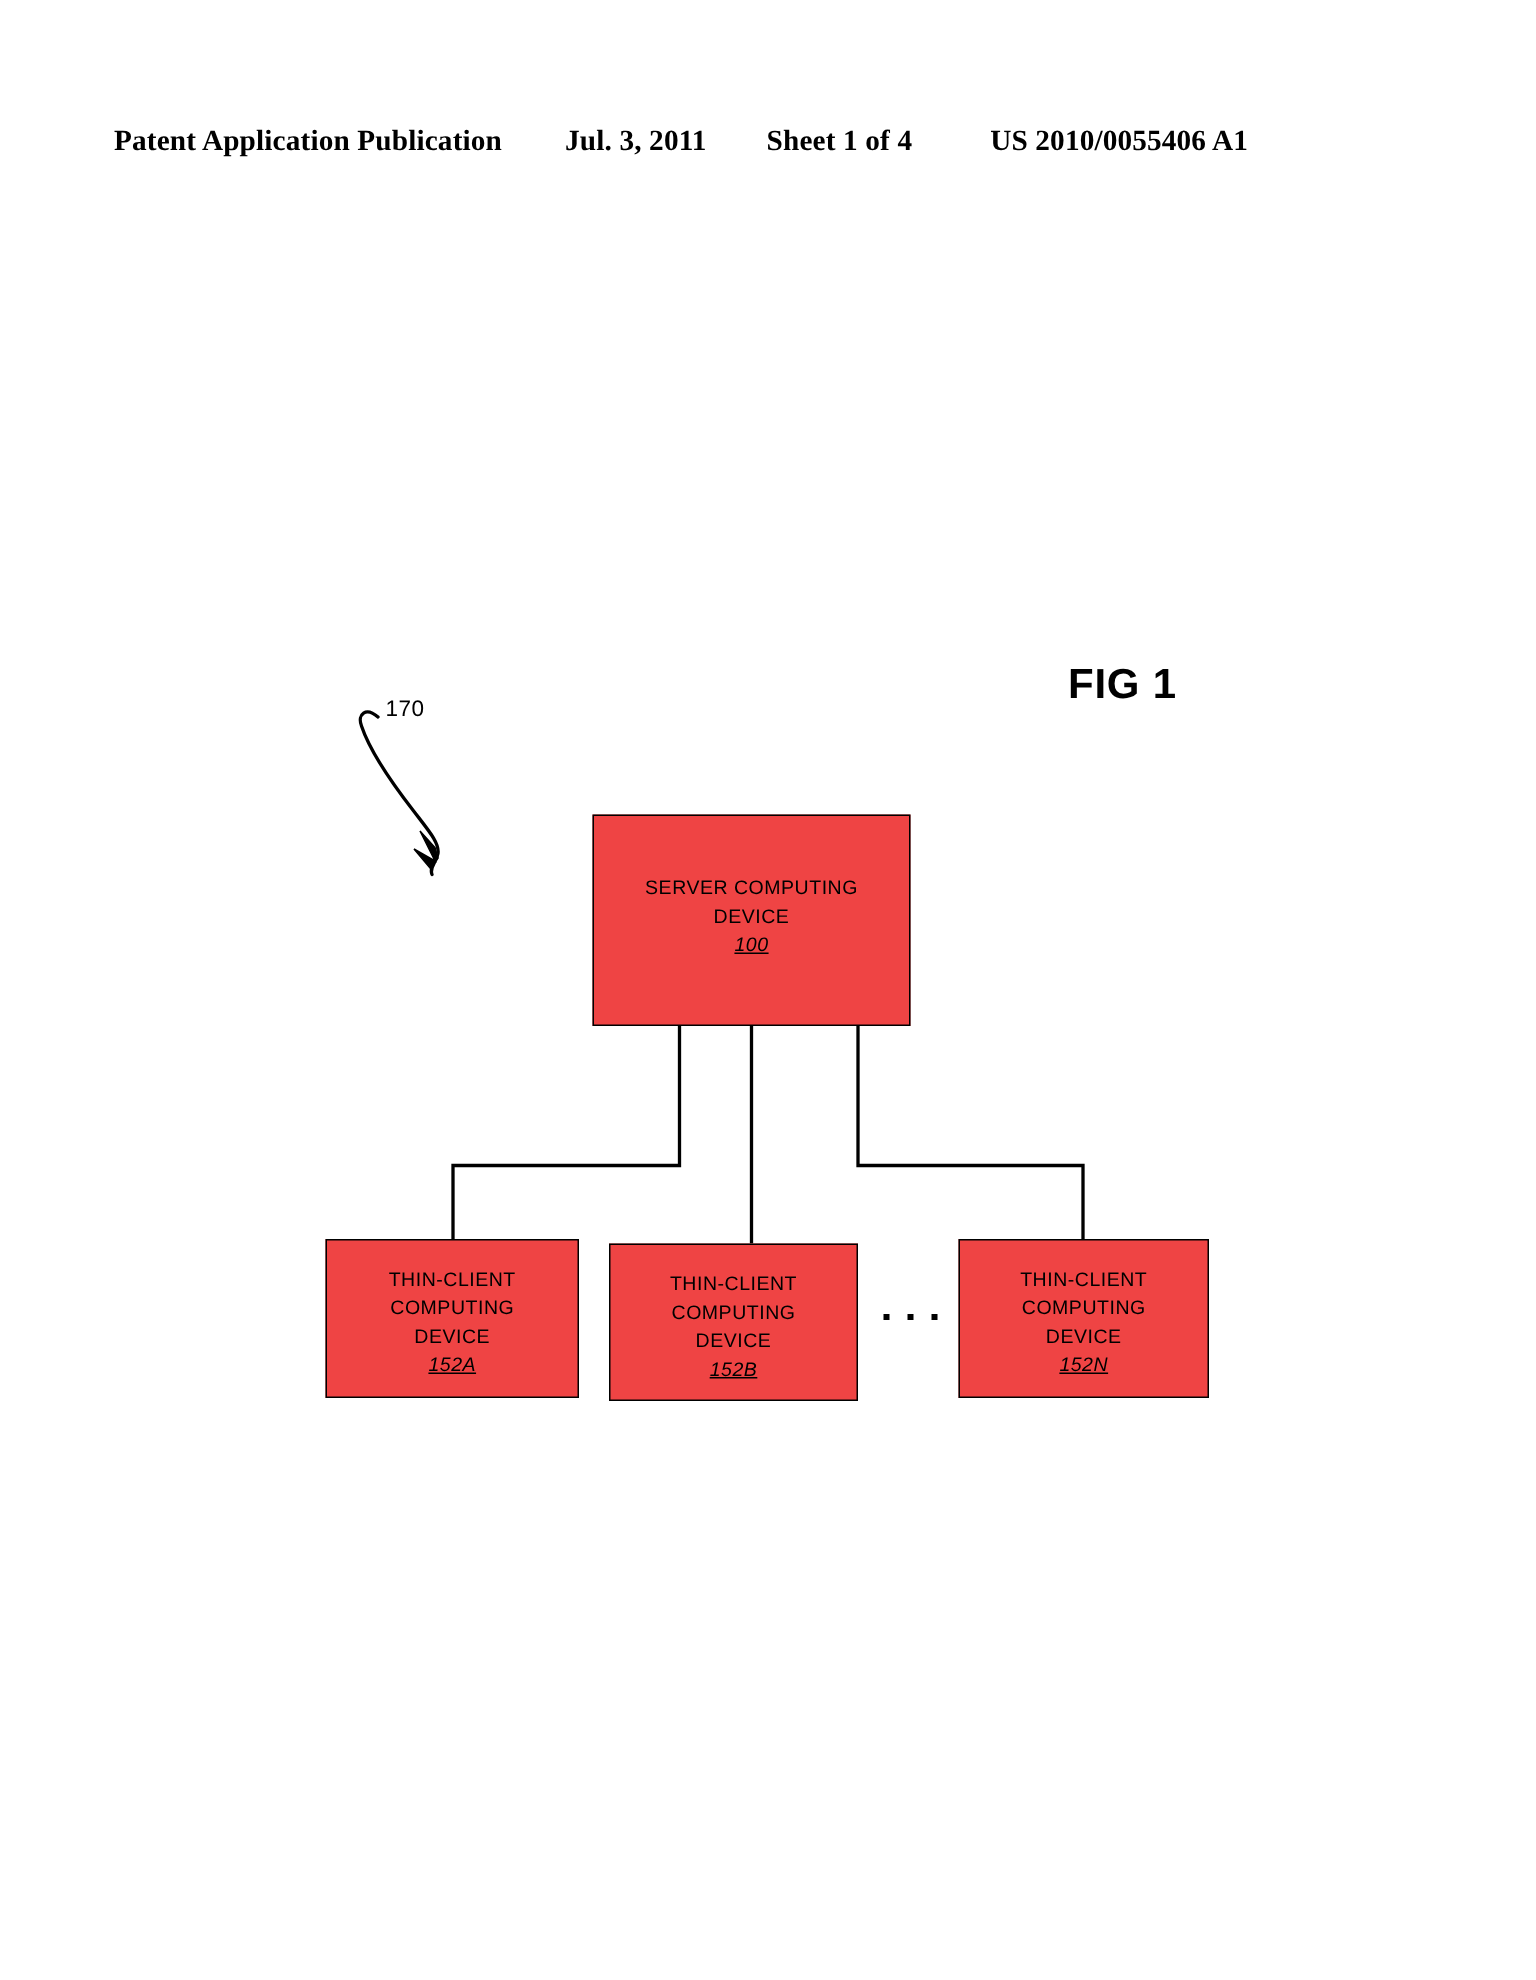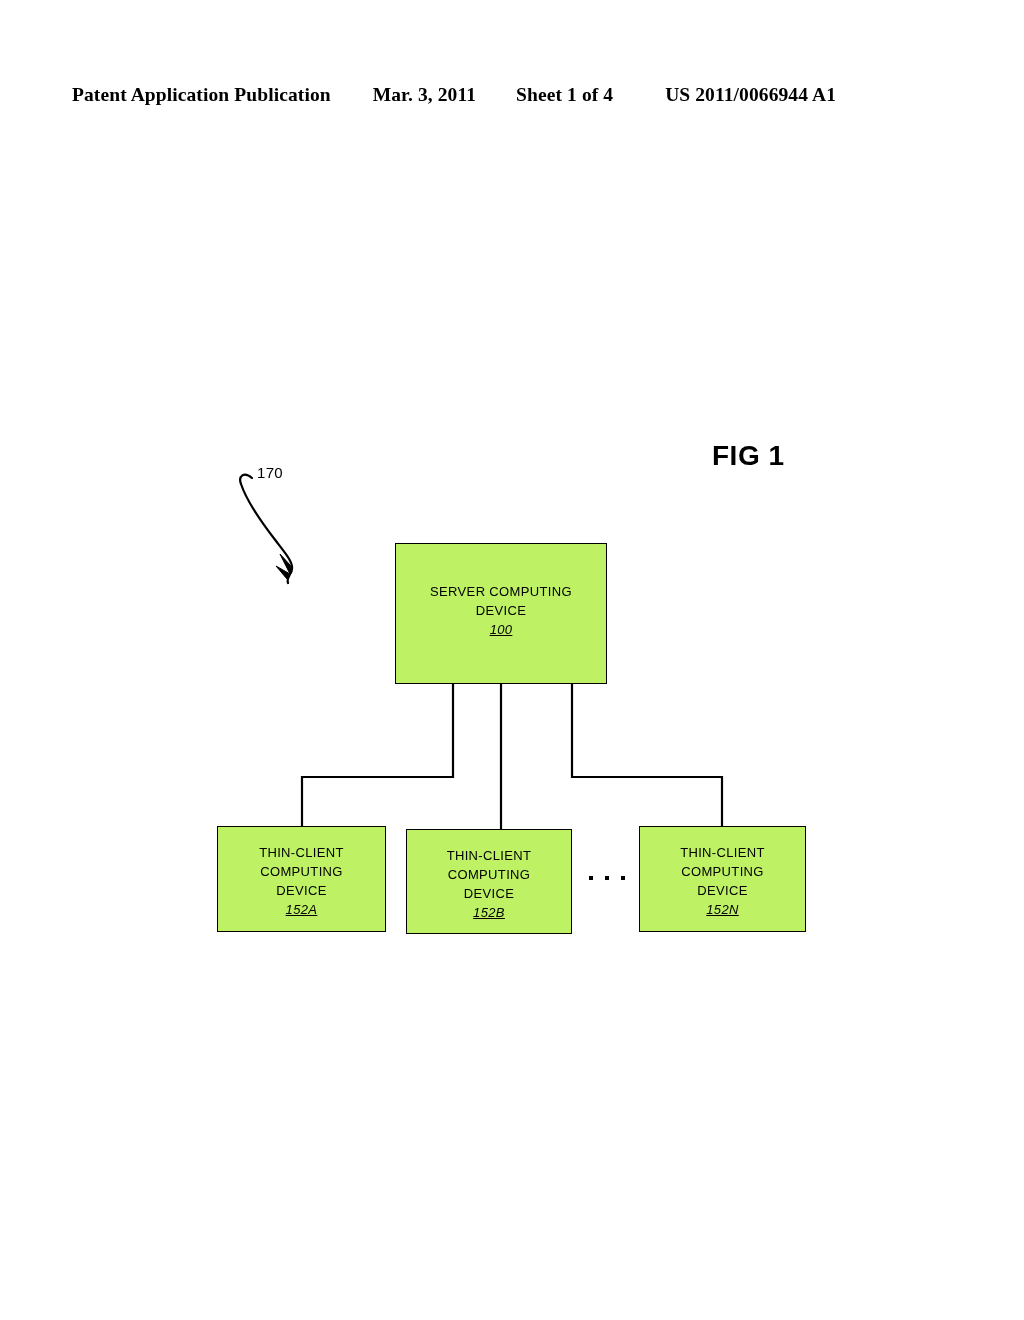--- a/index.html
+++ b/index.html
@@ -78,21 +78,21 @@
     top: 0;
     width: 1024px;
     height: 1320px;
   }
 
   
   .node {
     position: absolute;
     box-sizing: border-box;
     border: 1.6px solid #000000;
-    background: #bef264;
+    background: #ef4444;
     display: flex;
     flex-direction: column;
     align-items: center;
     text-align: center;
     font-family: "Liberation Sans", sans-serif;
     font-size: 13px;
     line-height: 19px;
     letter-spacing: 0.35px;
     white-space: nowrap;
   }
@@ -130,23 +130,23 @@
     width: 4px;
     height: 4px;
     background: #000000;
   }
 </style>
 </head>
 <body>
 
 <div class="page-header">
   <span class="hdr-pub">Patent Application Publication</span>
-  <span class="hdr-date">Mar. 3, 2011</span>
+  <span class="hdr-date">Jul. 3, 2011</span>
   <span class="hdr-sheet">Sheet 1 of 4</span>
-  <span class="hdr-num">US 2011/0066944 A1</span>
+  <span class="hdr-num">US 2010/0055406 A1</span>
 </div>
 
 <div class="figure">
 
   <div class="fig-title">FIG 1</div>
 
   <div class="ref-150">170</div>
 
   <svg class="fig-svg" viewBox="0 0 1024 1320">
     <g fill="none" stroke="#000000" stroke-width="2.2" stroke-linecap="butt" stroke-linejoin="miter">

